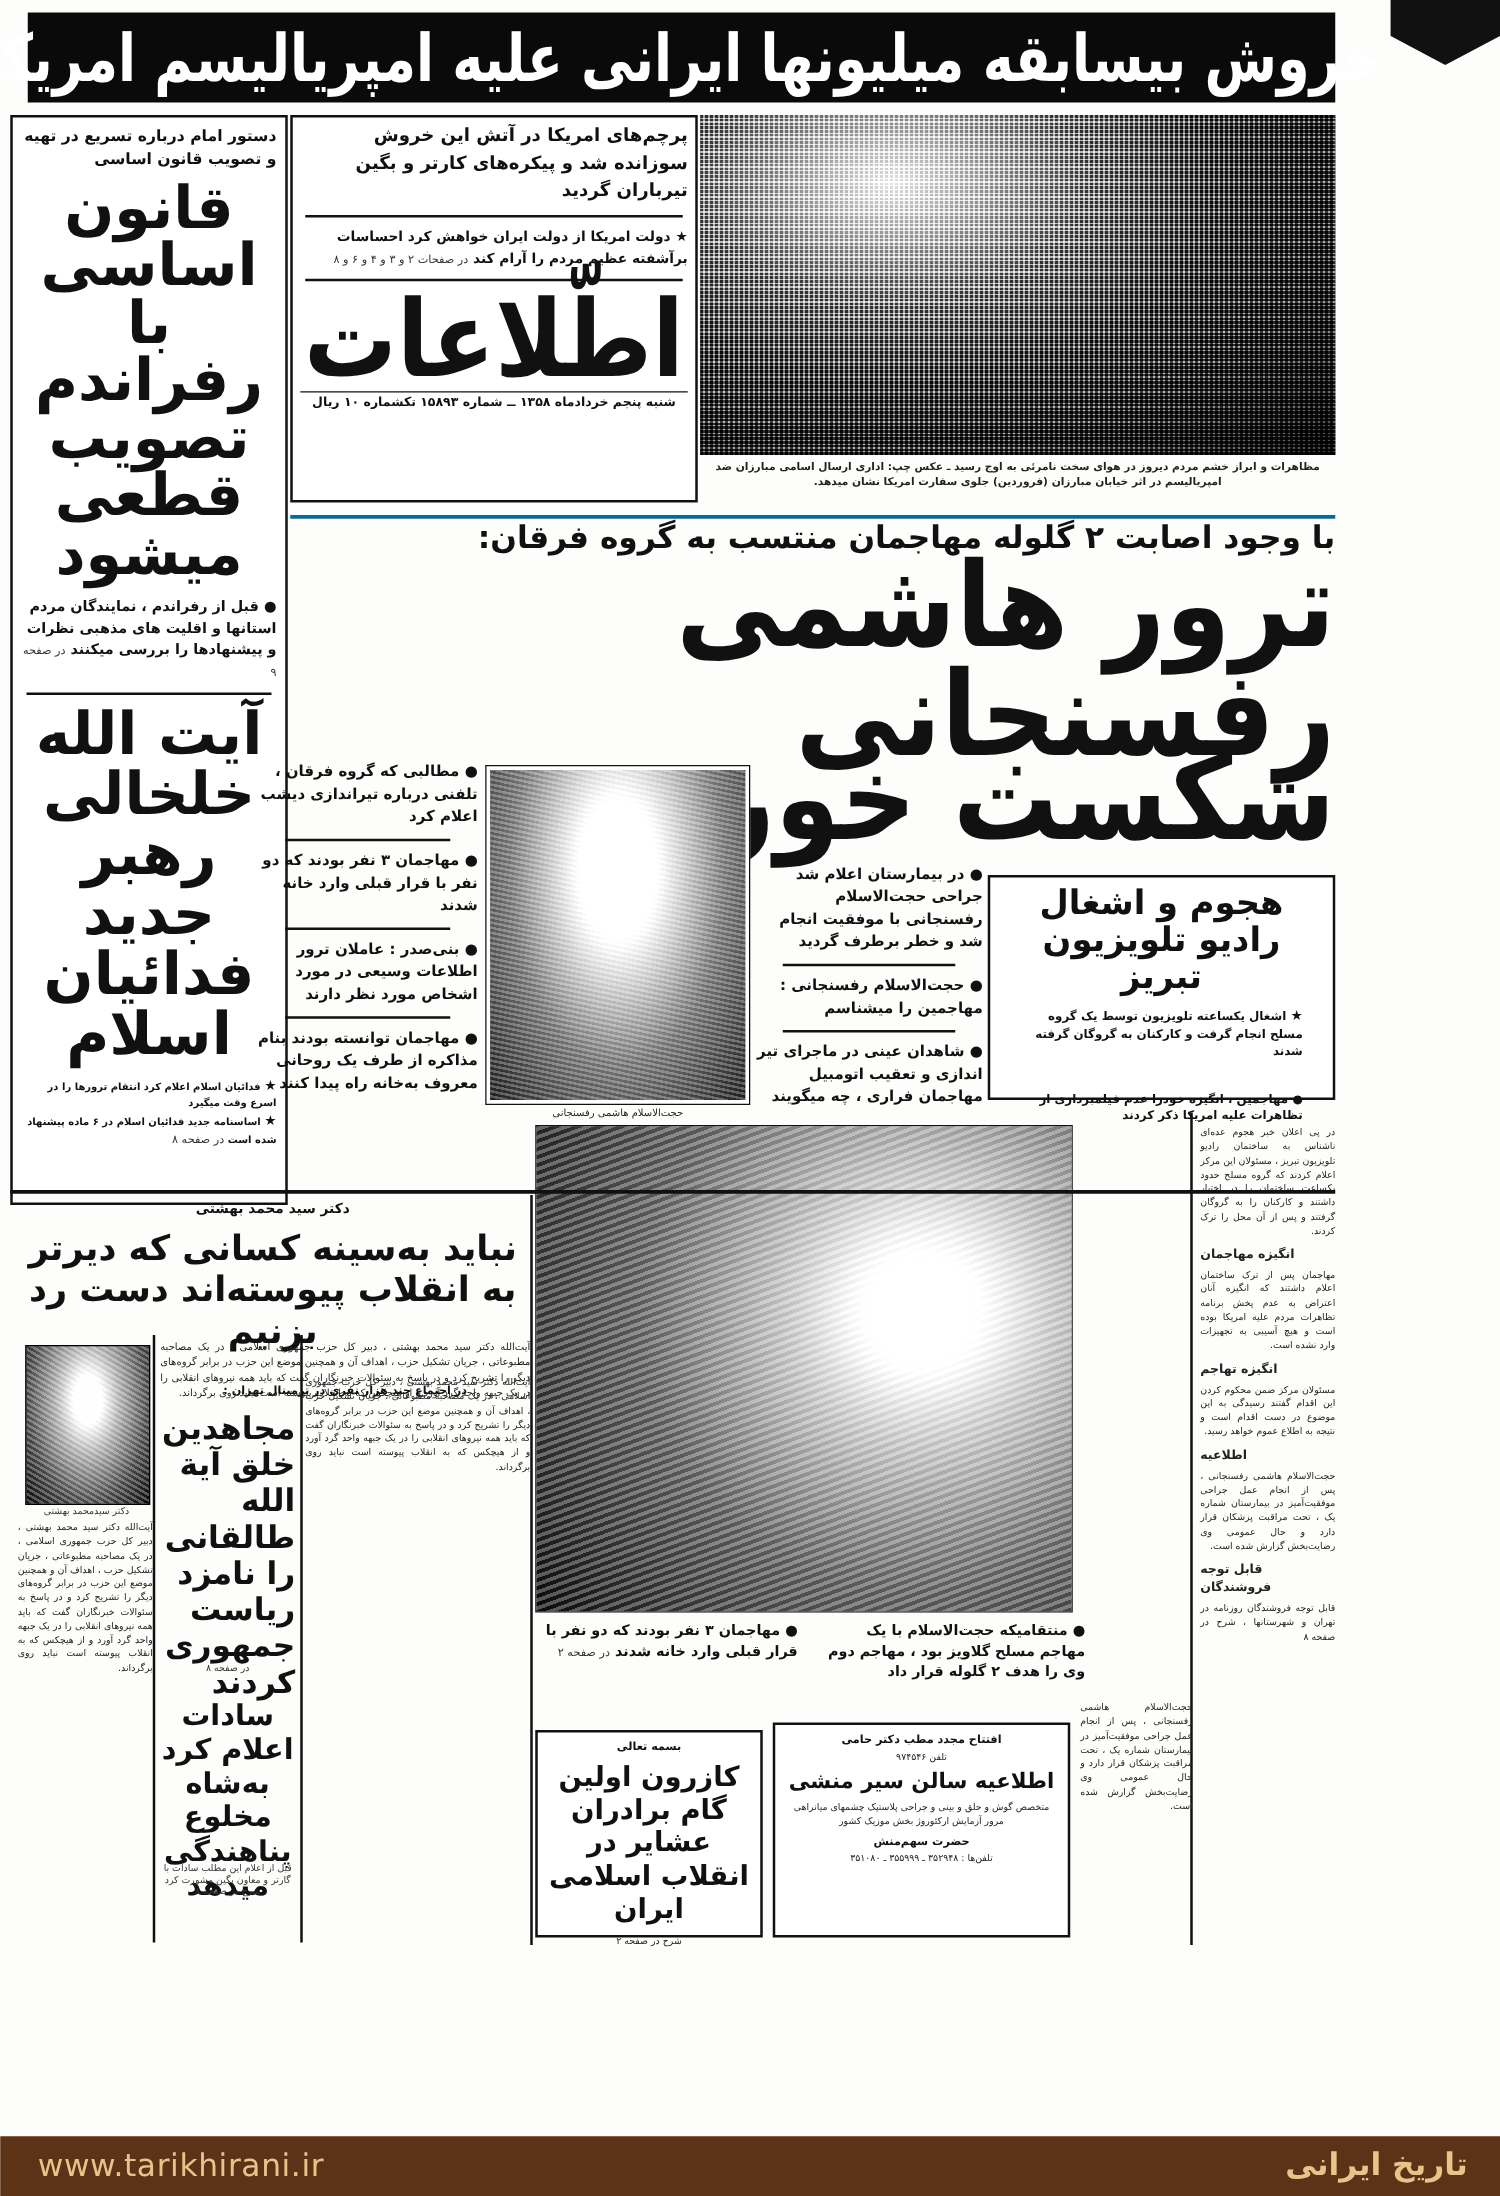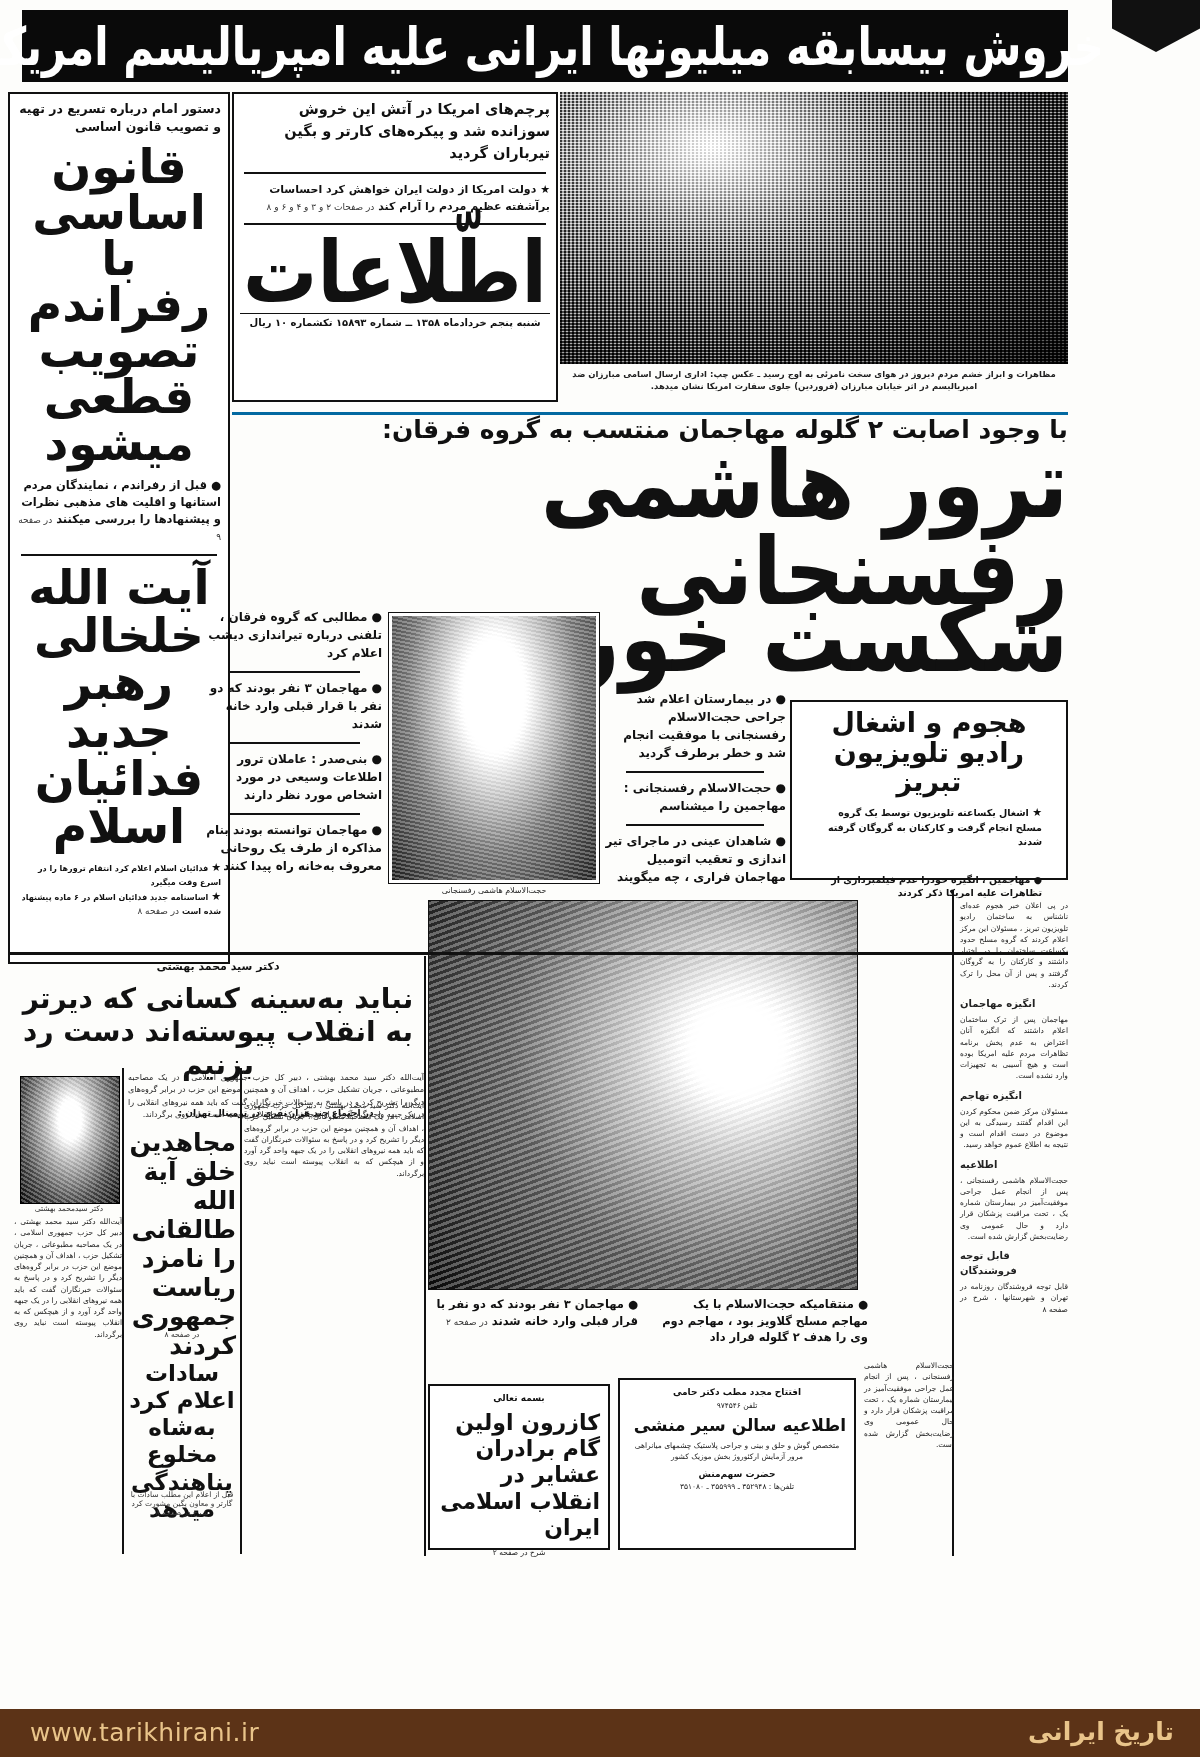--- a/index.html
+++ b/index.html
@@ -141,21 +141,21 @@
 
   
   .lowbullets{position:absolute;left:428px;top:1296px;width:440px;
     font-size:11.5px;font-weight:bold;line-height:1.45;}
 
   
   .bx{position:absolute;border:2px solid #111;background:#fff;box-sizing:border-box;padding:6px 8px;}
   .bx1{left:428px;top:1384px;width:182px;height:166px;}
   .bx2{left:618px;top:1378px;width:238px;height:172px;}
   .bx3{left:864px;top:1300px;width:88px;height:52px;background:#111;}
-  .bx-hl{font-size:22px;font-weight:bold;line-height:1.2;text-align:right;}
+  .bx-hl{font-size:22px;font-weight:bold;line-height:1.2;text-align:center;}
   .bx-sm{font-size:9px;font-weight:bold;line-height:1.5;text-align:center;}
   .bx-xs{font-size:7.5px;line-height:1.5;text-align:center;color:#222;}
 
   
   .footer{position:absolute;left:0;bottom:0;width:1200px;height:48px;background:#5c3317;}
   .footer .url{position:absolute;left:30px;top:9px;font-size:25px;color:#e9c48a;
     font-family:"DejaVu Sans","Liberation Sans",sans-serif;letter-spacing:.5px;}
   .footer .brand{position:absolute;right:26px;top:8px;font-size:25px;color:#e9c48a;font-weight:bold;}
 
   .vdiv{position:absolute;width:2px;background:#111;}

